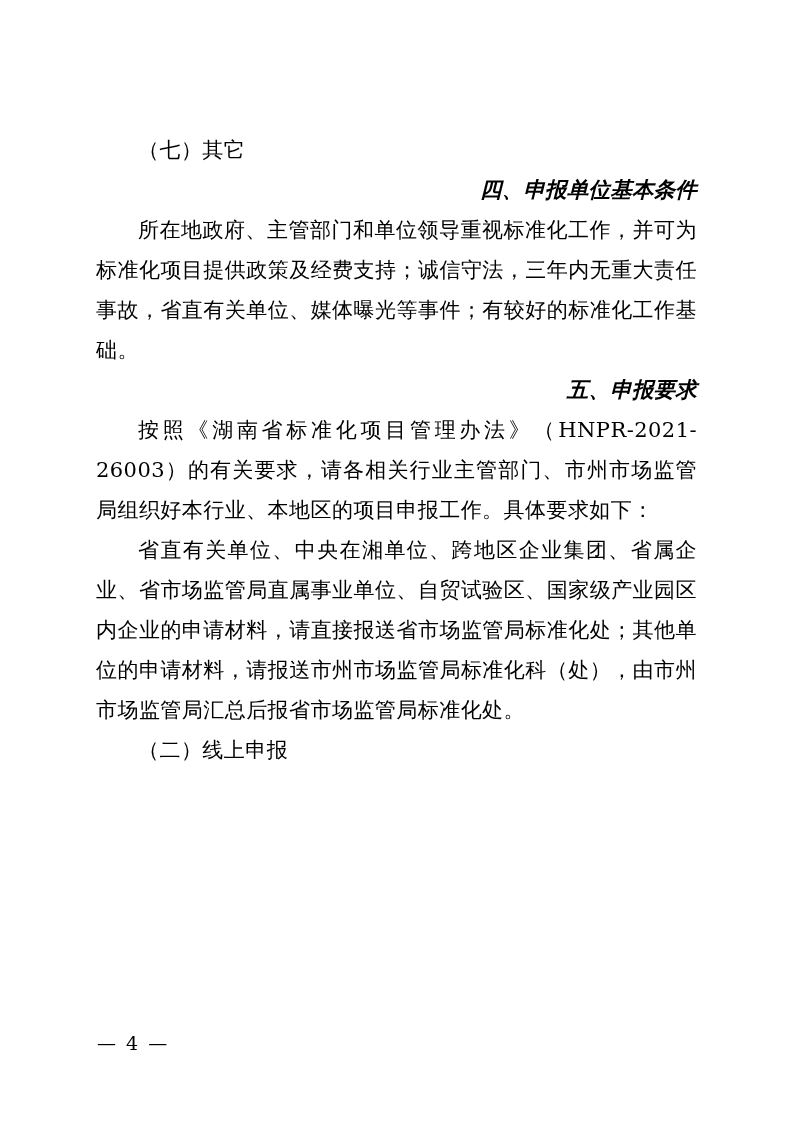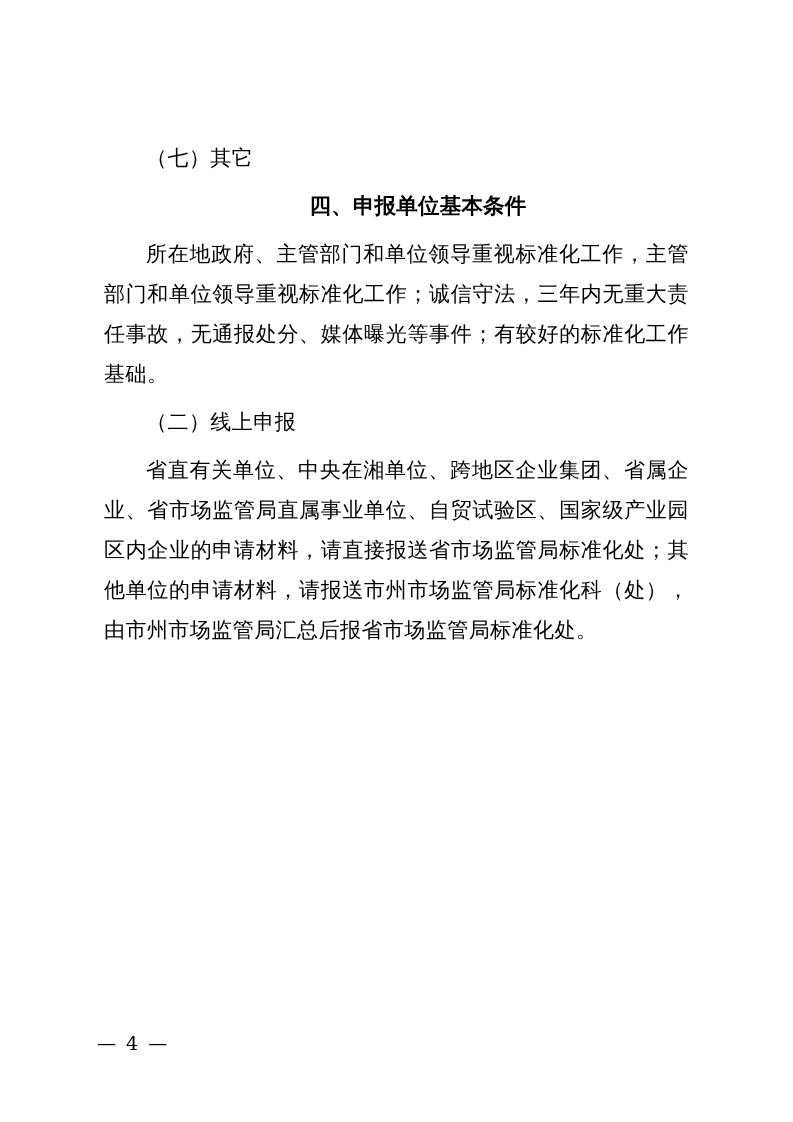--- a/index.html
+++ b/index.html
@@ -16,59 +16,62 @@
     font-family: "DejaVu Serif", "Liberation Serif", serif;
     overflow: hidden;
   }
   .doc-content {
     position: absolute;
     left: 96px;
     top: 130px;
     width: 601px;
   }
   .block {
-    margin: 8px;
+    margin: 0;
     font-size: 21px;
     line-height: 40px;
     letter-spacing: 0.45px;
     text-align: justify;
     text-justify: inter-character;
     word-break: break-word;
   }
   .block.body {
     text-indent: 2em;
   }
   .block.subheading {
     text-indent: 2em;
     font-weight: 500;
   }
   .block.heading {
     text-indent: 2em;
     font-family: "Liberation Sans", "DejaVu Sans", sans-serif;
     font-weight: bold;
     font-size: 21.5px;
-    text-align: center;
+    text-align: right;
     letter-spacing: 0.2px;
+    font-style: italic;
   }
   .page-number {
     position: absolute;
     left: 97px;
     top: 1030px;
     font-size: 19px;
     line-height: 26px;
     letter-spacing: 2px;
     color: #000000;
     font-family: "DejaVu Serif", "Liberation Serif", serif;
   }
 </style>
 </head>
 <body>
 
 <div class="page">
   <div class="doc-content" id="doc-body">
       <p class="block subheading">（七）其它</p>
       <p class="block heading">四、申报单位基本条件</p>
-      <p class="block body">所在地政府、主管部门和单位领导重视标准化工作，主管部门和单位领导重视标准化工作；诚信守法，三年内无重大责任事故，无通报处分、媒体曝光等事件；有较好的标准化工作基础。</p>
+      <p class="block body">所在地政府、主管部门和单位领导重视标准化工作，并可为标准化项目提供政策及经费支持；诚信守法，三年内无重大责任事故，省直有关单位、媒体曝光等事件；有较好的标准化工作基础。</p>
+      <p class="block heading">五、申报要求</p>
+      <p class="block body">按照《湖南省标准化项目管理办法》（HNPR-2021-26003）的有关要求，请各相关行业主管部门、市州市场监管局组织好本行业、本地区的项目申报工作。具体要求如下：</p>
+      <p class="block body">省直有关单位、中央在湘单位、跨地区企业集团、省属企业、省市场监管局直属事业单位、自贸试验区、国家级产业园区内企业的申请材料，请直接报送省市场监管局标准化处；其他单位的申请材料，请报送市州市场监管局标准化科（处），由市州市场监管局汇总后报省市场监管局标准化处。</p>
       <p class="block subheading">（二）线上申报</p>
-      <p class="block body">省直有关单位、中央在湘单位、跨地区企业集团、省属企业、省市场监管局直属事业单位、自贸试验区、国家级产业园区内企业的申请材料，请直接报送省市场监管局标准化处；其他单位的申请材料，请报送市州市场监管局标准化科（处），由市州市场监管局汇总后报省市场监管局标准化处。</p>
     </div>
   <div class="page-number">— 4 —</div>
 </div>
 
 </body></html>

